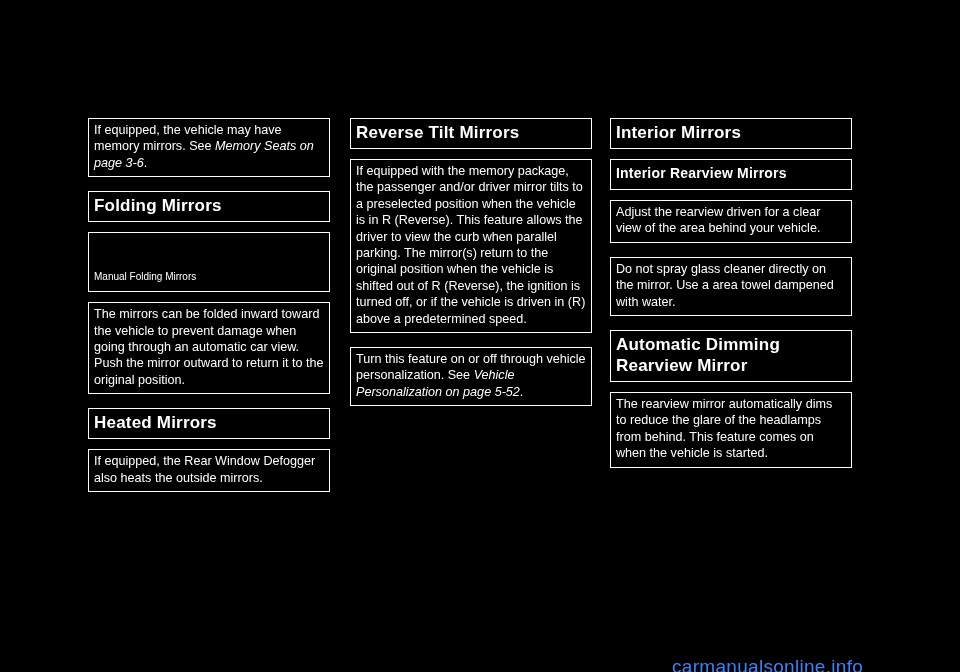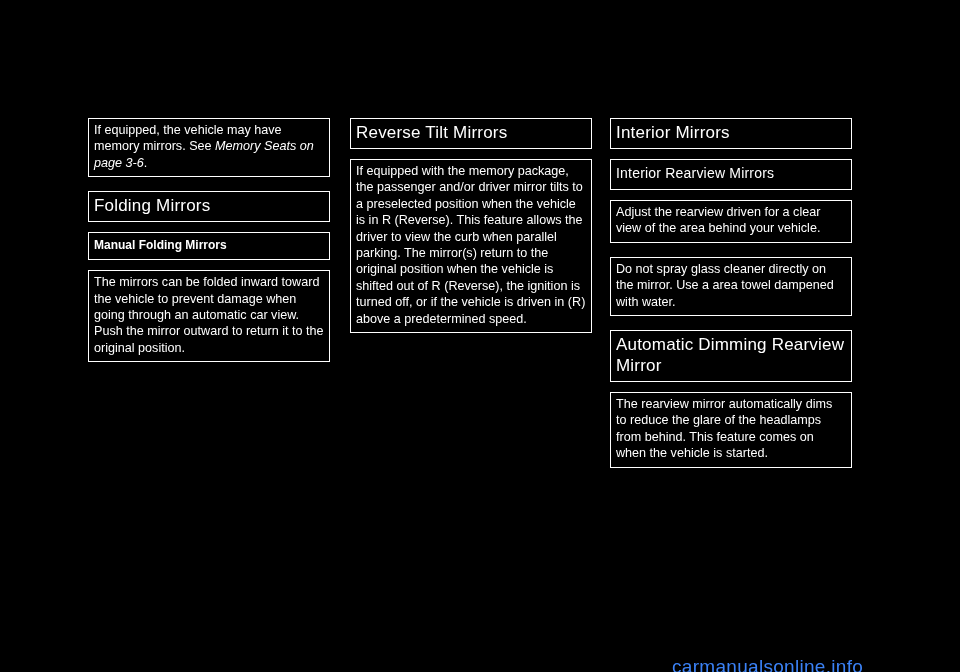--- a/index.html
+++ b/index.html
@@ -33,28 +33,29 @@
   .block {
     border: 1px solid #ffffff;
     margin-bottom: 14px;
     padding: 3px 5px 5px 5px;
     box-sizing: border-box;
   }
   .block.tight { margin-bottom: 10px; }
 
   .h1 {
     font-size: 17px;
-    font-weight: normal;
+    font-weight: bold;
     line-height: 21px;
     letter-spacing: 0.2px;
   }
   .h2 {
-    font-size: 12px;
-    font-weight: bold;
+    font-size: 10px;
+    font-weight: normal;
     line-height: 18px;
+    margin-top: 32px;
   }
   .body {
     font-size: 12.6px;
     line-height: 16.4px;
   }
   .body .it { font-style: italic; }
 
   .watermark {
     position: absolute;
     left: 672px;
@@ -75,27 +76,36 @@
       </div>
       <div class="block tight">
         <div class="h1">Folding Mirrors</div>
       </div>
       <div class="block tight">
         <div class="h2">Manual Folding Mirrors</div>
       </div>
       <div class="block">
         <div class="body"><span>The mirrors can be folded inward toward the vehicle to prevent damage when going through an automatic car view. Push the mirror outward to return it to the original position.</span></div>
       </div>
+      <div class="block tight">
+        <div class="h1">Heated Mirrors</div>
+      </div>
+      <div class="block">
+        <div class="body"><span>If equipped, the Rear Window Defogger also heats the outside mirrors.</span></div>
+      </div>
     </div>
   <div class="col col-2">
       <div class="block tight">
         <div class="h1">Reverse Tilt Mirrors</div>
       </div>
       <div class="block">
         <div class="body"><span>If equipped with the memory package, the passenger and/or driver mirror tilts to a preselected position when the vehicle is in R (Reverse). This feature allows the driver to view the curb when parallel parking. The mirror(s) return to the original position when the vehicle is shifted out of R (Reverse), the ignition is turned off, or if the vehicle is driven in (R)  above a predetermined speed.</span></div>
+      </div>
+      <div class="block">
+        <div class="body"><span>Turn this feature on or off through vehicle personalization. See </span><span class="it">Vehicle Personalization on page 5-52</span><span>.</span></div>
       </div>
     </div>
   <div class="col col-3">
       <div class="block tight">
         <div class="h1">Interior Mirrors</div>
       </div>
       <div class="block tight">
         <div class="h1" style="font-size: 14px;">Interior Rearview Mirrors</div>
       </div>
       <div class="block">

